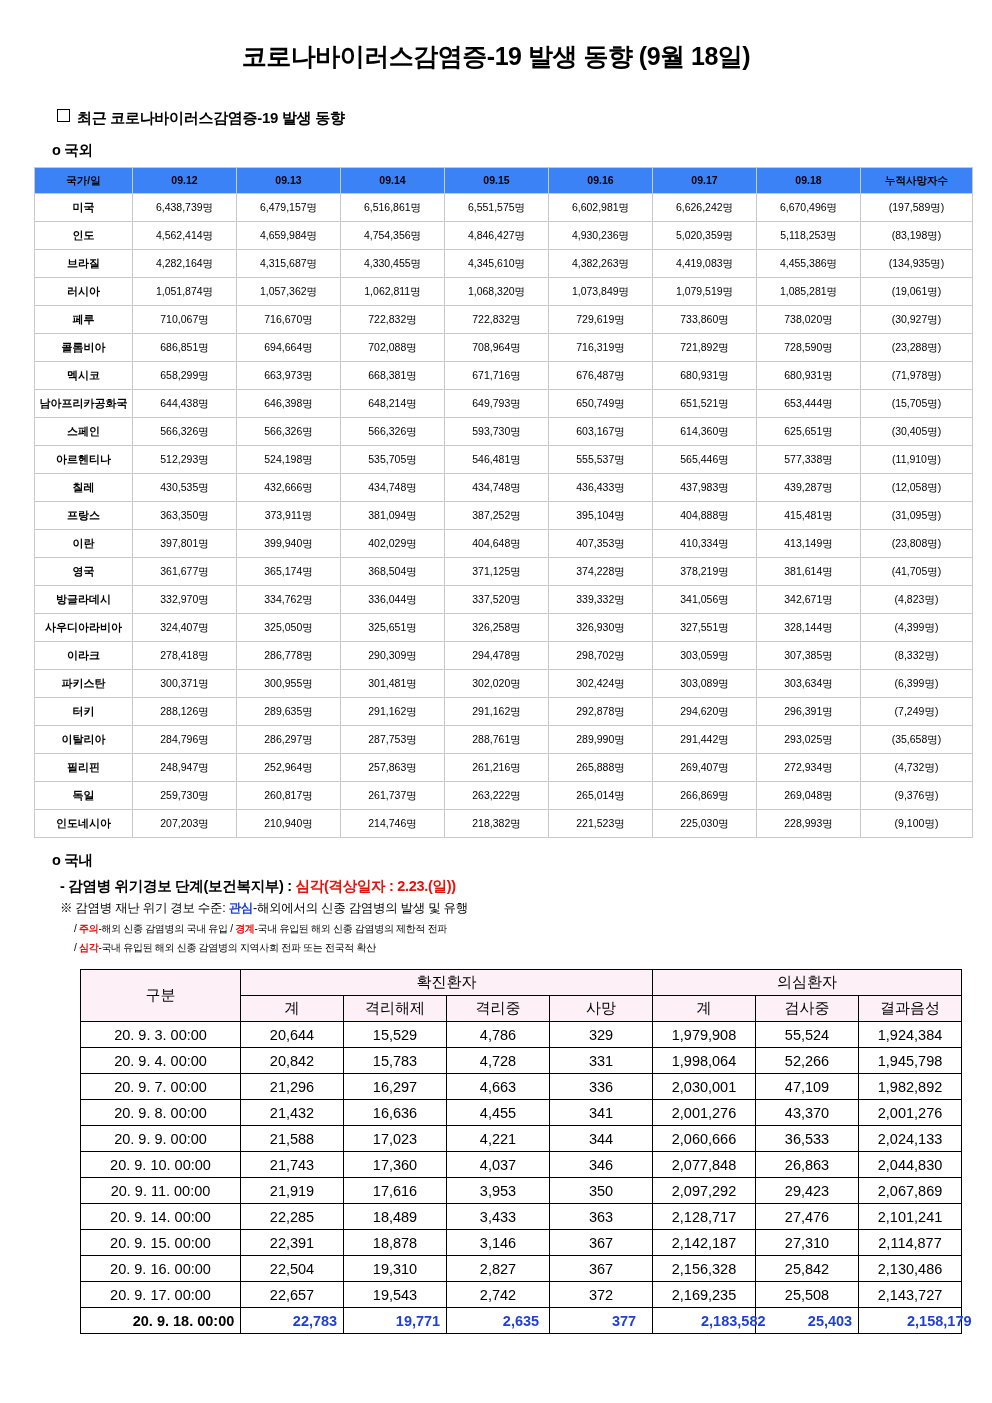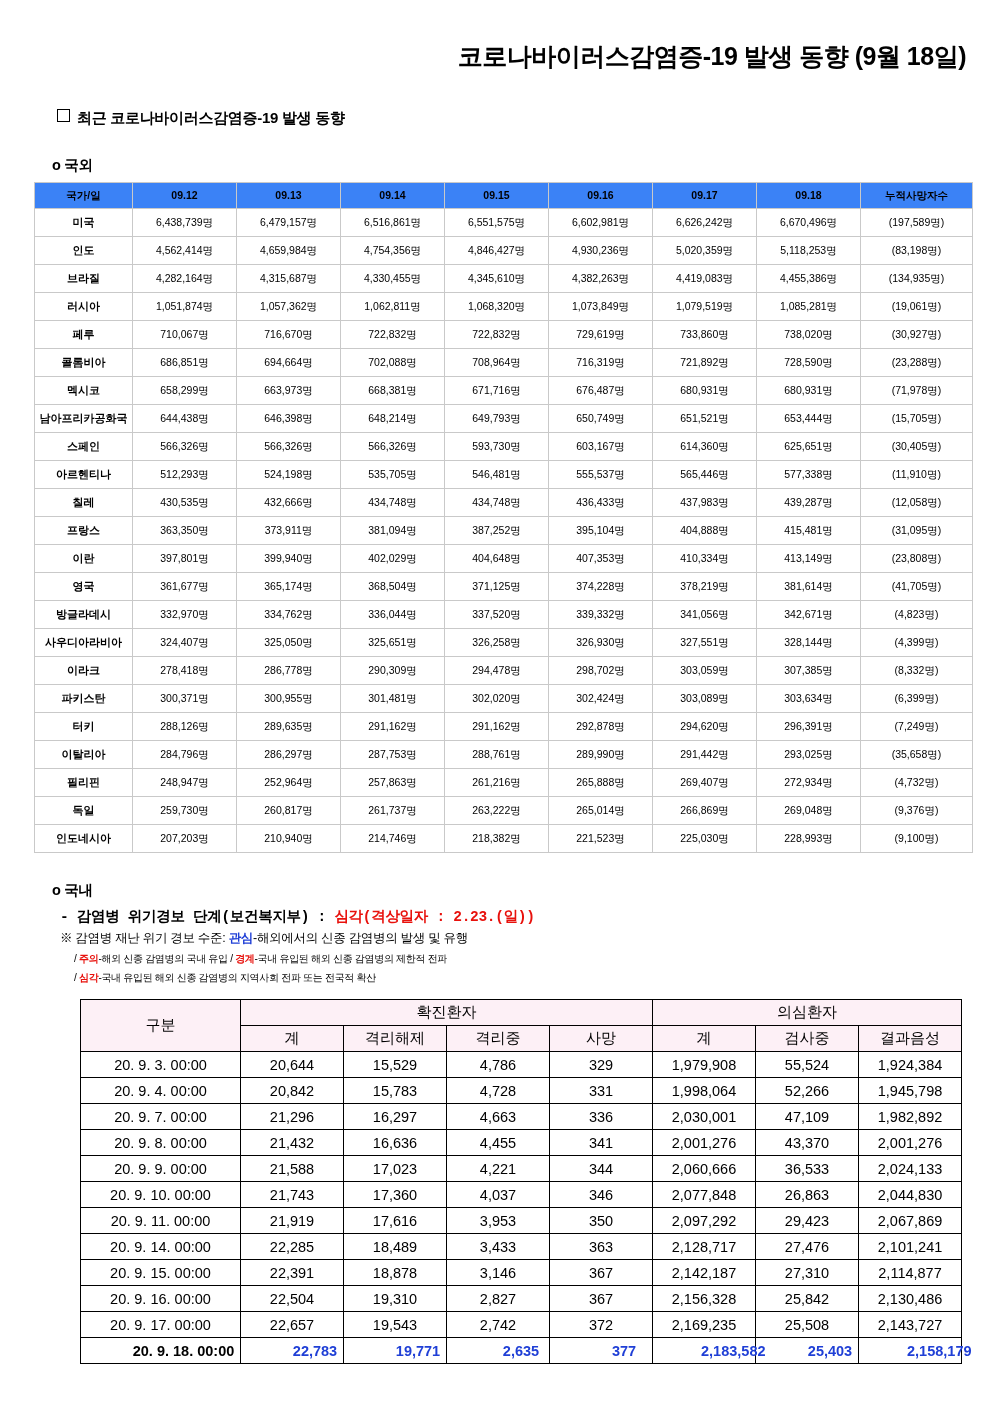--- a/index.html
+++ b/index.html
@@ -13,21 +13,21 @@
     font-family: "Liberation Sans", sans-serif;
     color: #000000;
     position: relative;
   }
   .page {
     width: 992px;
     box-sizing: border-box;
     padding: 0 26px;
   }
   h1.doc-title {
-    text-align: right;
+    text-align: center;
     font-size: 25px;
     font-weight: bold;
     letter-spacing: -0.5px;
     margin: 40px 0 0 0;
     padding: 0;
   }
   .section-head {
     font-size: 15px;
     font-weight: bold;
     margin: 36px 0 0 8px;
@@ -38,21 +38,21 @@
     display: inline-block;
     width: 11px;
     height: 11px;
     border: 1.4px solid #000;
     margin-right: 7px;
     vertical-align: 1px;
   }
   .subhead {
     font-size: 14.5px;
     font-weight: bold;
-    margin: 28px 0 7px 26px;
+    margin: 13px 0 7px 26px;
     letter-spacing: -0.3px;
   }
   
   table.world {
     border-collapse: collapse;
     width: 936px;
     margin-left: 8px;
     table-layout: fixed;
   }
   table.world th, table.world td {
@@ -79,21 +79,20 @@
   table.world col.c0 { width: 98px; }
   table.world col.cn { width: 104px; }
   table.world col.cd { width: 112px; }
 
   
   .note-level {
     font-size: 14.5px;
     font-weight: bold;
     margin: 6px 0 3px 34px;
     letter-spacing: -0.3px;
-    font-family: Liberation Mono, monospace;
   }
   .note-level .red { color: #e8110c; }
   .note-sub {
     font-size: 12.5px;
     margin: 4px 0 0 34px;
     letter-spacing: -0.3px;
   }
   .note-sub2 {
     font-size: 10px;
     margin: 5px 0 0 48px;

